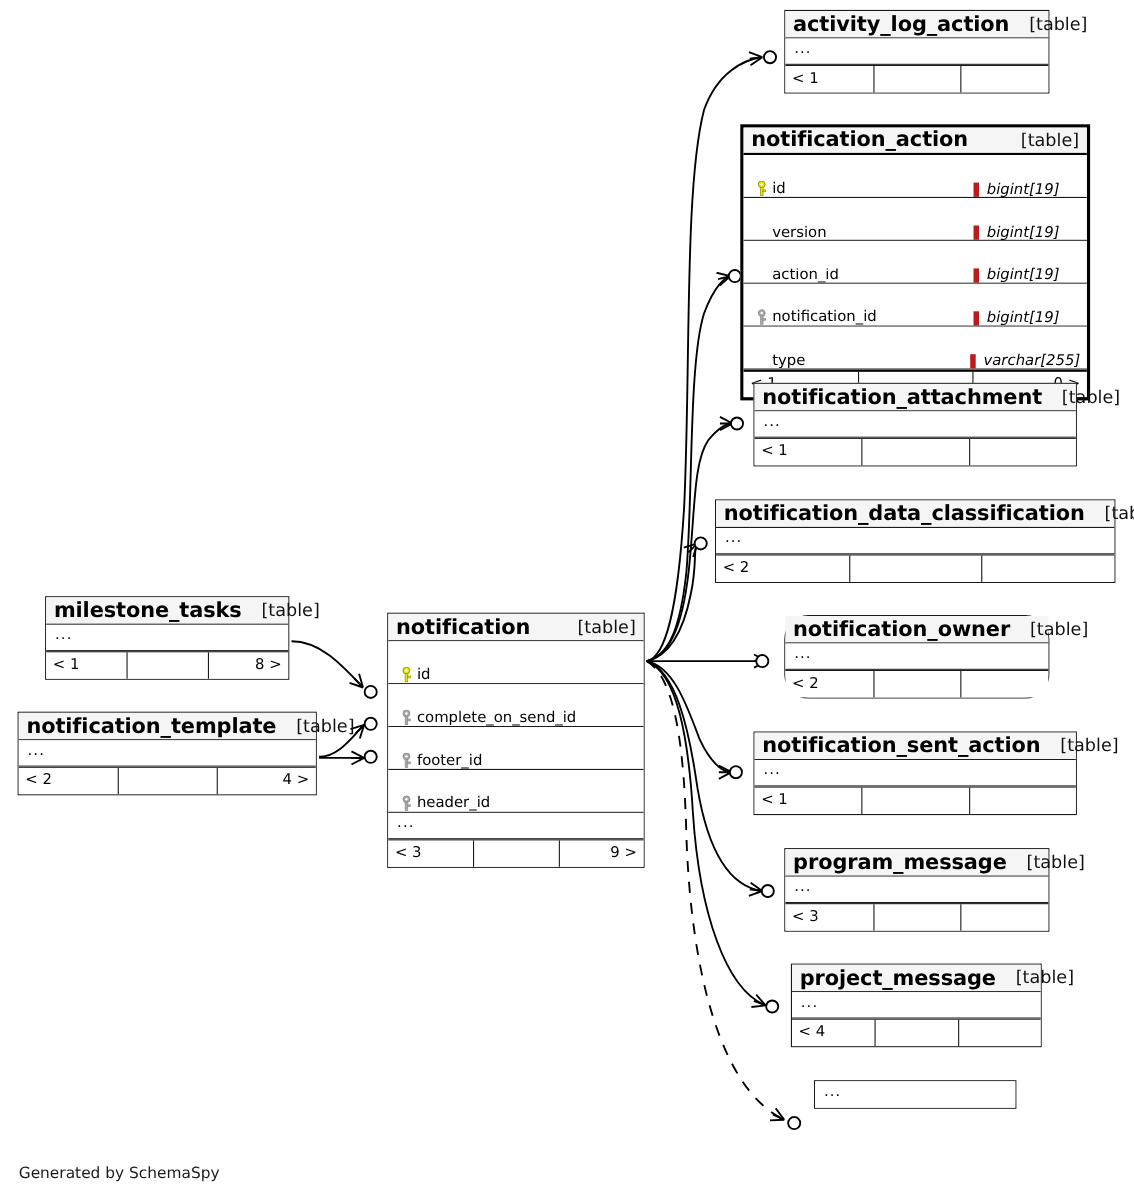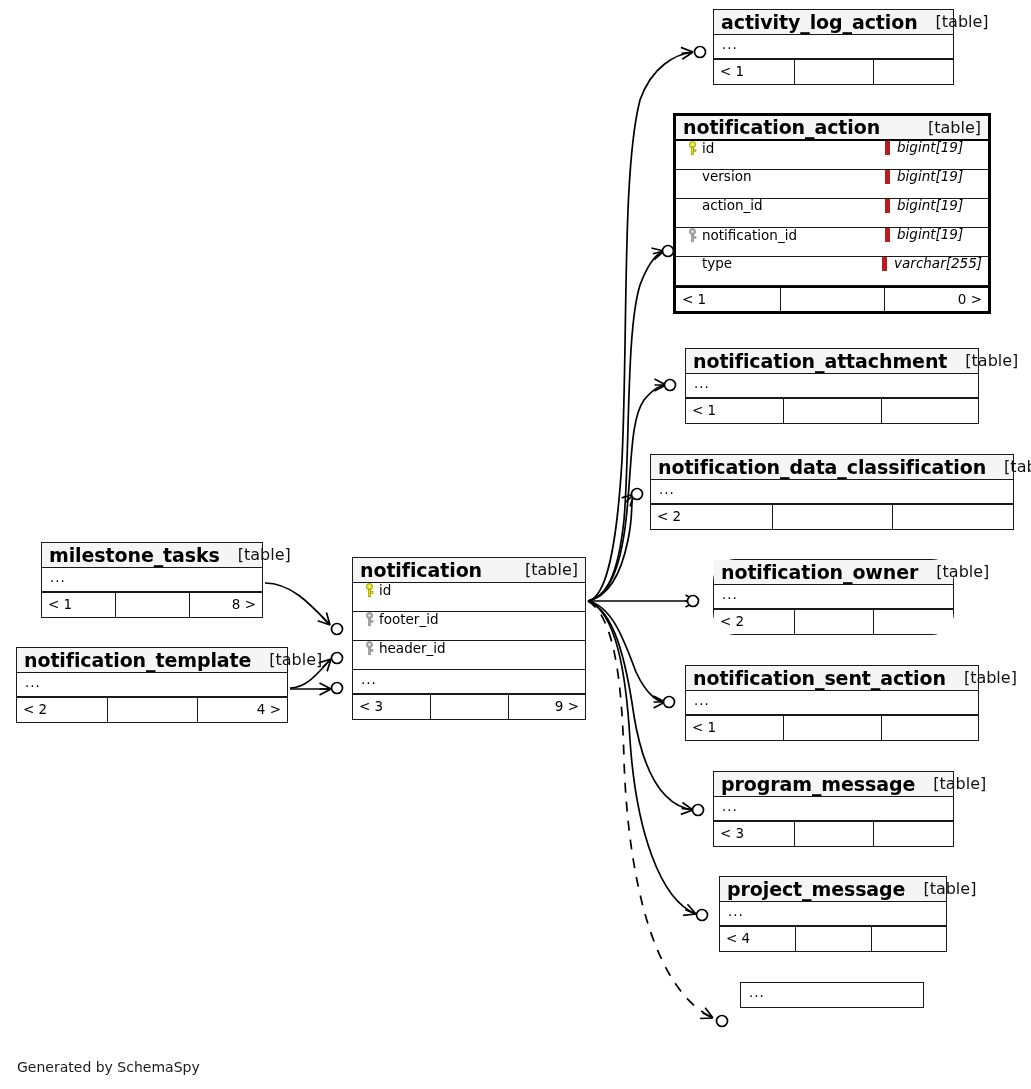--- a/index.html
+++ b/index.html
@@ -61,23 +61,23 @@
     font-size: 19px;
     letter-spacing: -0.1px;
   }
   .node-kind {
     font-size: 16px;
     color: #111111;
     margin-left: 18px;
   }
   .row {
     display: flex;
-    align-items: flex-start;
-    box-sizing: border-box;
-    height: 29px;
+    align-items: flex-end;
+    box-sizing: border-box;
+    height: 39px;
     border-bottom: 1px solid #1a1a1a;
     background: #ffffff;
     white-space: nowrap;
   }
   .row:last-child { border-bottom: none; }
   .row.ellipsis {
     padding: 0 8px;
     color: #000;
     font-size: 13.5px;
     letter-spacing: 1px;
@@ -414,45 +414,58 @@
             <circle cx="5.5" cy="3.6" r="3.1" fill="#e8e800" stroke="#8a8a00" stroke-width="0.8"></circle>
             <circle cx="5.5" cy="3.6" r="1.1" fill="#ffffff"></circle>
             <rect x="4.3" y="6.2" width="2.4" height="7.6" fill="#e8e800" stroke="#8a8a00" stroke-width="0.6"></rect>
             <rect x="6.6" y="8.6" width="2.4" height="1.7" fill="#e8e800" stroke="#8a8a00" stroke-width="0.6"></rect>
           </svg>
         </span>
         <span>id</span>
       </span>
     </div>
 
-
     <div class="row">
       <span class="col-name">
         <span class="keyslot">
           <svg width="11" height="15" viewBox="0 0 11 15" aria-hidden="true">
             <circle cx="5.5" cy="3.6" r="3.1" fill="#a8a8a8" stroke="#8c8c8c" stroke-width="0.8"></circle>
             <circle cx="5.5" cy="3.6" r="1.1" fill="#ffffff"></circle>
             <rect x="4.3" y="6.2" width="2.4" height="7.6" fill="#a8a8a8" stroke="#8c8c8c" stroke-width="0.6"></rect>
             <rect x="6.6" y="8.6" width="2.4" height="1.7" fill="#a8a8a8" stroke="#8c8c8c" stroke-width="0.6"></rect>
           </svg>
         </span>
-        <span>footer_id</span>
+        <span>complete_on_send_id</span>
       </span>
     </div>
 
     <div class="row">
       <span class="col-name">
         <span class="keyslot">
           <svg width="11" height="15" viewBox="0 0 11 15" aria-hidden="true">
             <circle cx="5.5" cy="3.6" r="3.1" fill="#a8a8a8" stroke="#8c8c8c" stroke-width="0.8"></circle>
             <circle cx="5.5" cy="3.6" r="1.1" fill="#ffffff"></circle>
             <rect x="4.3" y="6.2" width="2.4" height="7.6" fill="#a8a8a8" stroke="#8c8c8c" stroke-width="0.6"></rect>
             <rect x="6.6" y="8.6" width="2.4" height="1.7" fill="#a8a8a8" stroke="#8c8c8c" stroke-width="0.6"></rect>
           </svg>
         </span>
+        <span>footer_id</span>
+      </span>
+    </div>
+
+    <div class="row">
+      <span class="col-name">
+        <span class="keyslot">
+          <svg width="11" height="15" viewBox="0 0 11 15" aria-hidden="true">
+            <circle cx="5.5" cy="3.6" r="3.1" fill="#a8a8a8" stroke="#8c8c8c" stroke-width="0.8"></circle>
+            <circle cx="5.5" cy="3.6" r="1.1" fill="#ffffff"></circle>
+            <rect x="4.3" y="6.2" width="2.4" height="7.6" fill="#a8a8a8" stroke="#8c8c8c" stroke-width="0.6"></rect>
+            <rect x="6.6" y="8.6" width="2.4" height="1.7" fill="#a8a8a8" stroke="#8c8c8c" stroke-width="0.6"></rect>
+          </svg>
+        </span>
         <span>header_id</span>
       </span>
     </div>
 
     <div class="row ellipsis">
       <span class="dots">...</span>
     </div>
 
     <div class="footer">
       <span class="fcell">&lt; 3</span>

